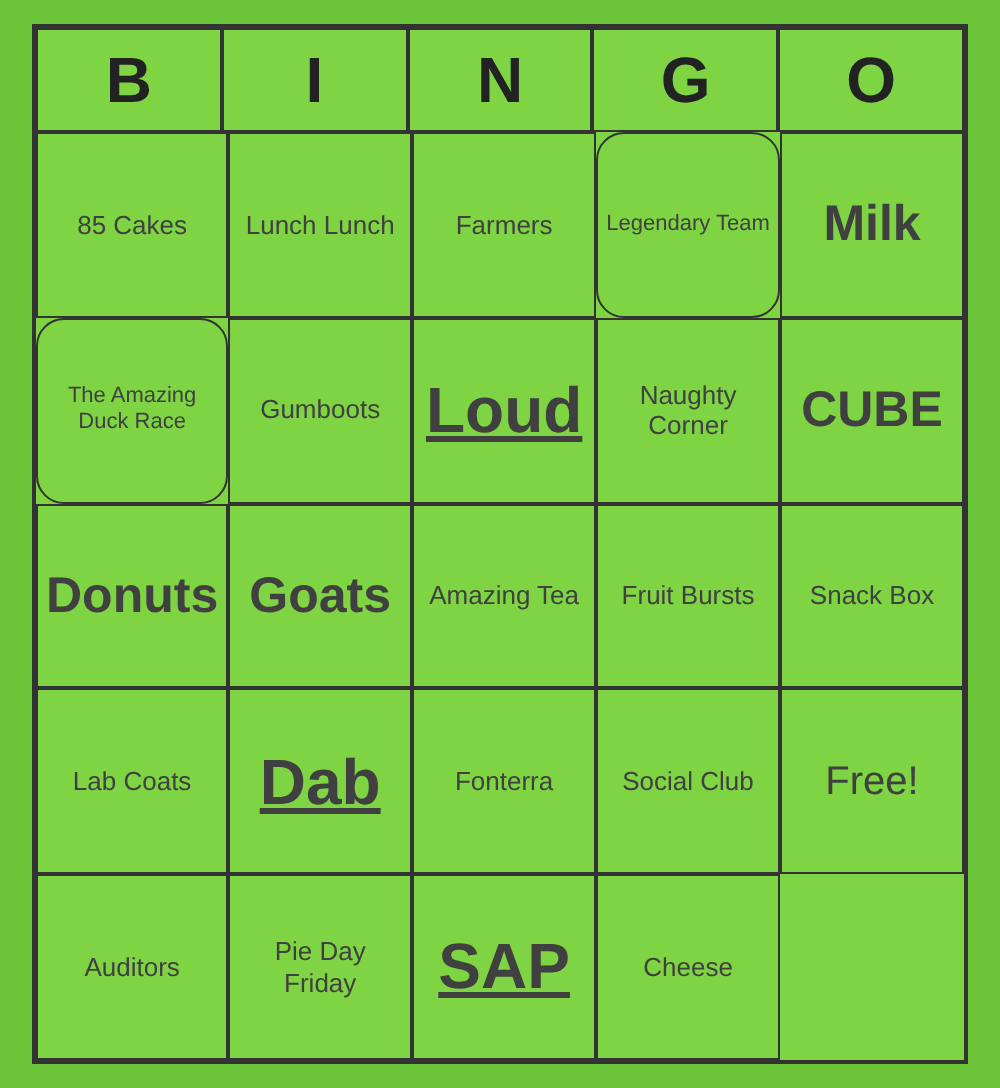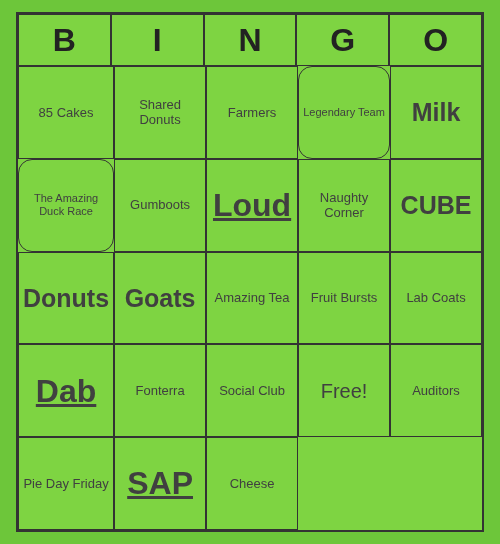--- a/index.html
+++ b/index.html
@@ -77,33 +77,34 @@
 <div class="bingo-card">
   <div class="bingo-header">
   <div class="bingo-header-cell">B</div>
       <div class="bingo-header-cell">I</div>
       <div class="bingo-header-cell">N</div>
       <div class="bingo-header-cell">G</div>
       <div class="bingo-header-cell">O</div>
     </div>
   <div class="bingo-grid">
   <div class="bingo-cell">85 Cakes</div>
-      <div class="bingo-cell">Shared Donuts</div>
+      <div class="bingo-cell">Lunch Lunch</div>
       <div class="bingo-cell">Farmers</div>
       <div class="bingo-cell small">Legendary Team</div>
       <div class="bingo-cell large">Milk</div>
       <div class="bingo-cell small">The Amazing Duck Race</div>
       <div class="bingo-cell">Gumboots</div>
       <div class="bingo-cell xlarge">Loud</div>
       <div class="bingo-cell">Naughty Corner</div>
       <div class="bingo-cell large">CUBE</div>
       <div class="bingo-cell large">Donuts</div>
       <div class="bingo-cell large">Goats</div>
       <div class="bingo-cell">Amazing Tea</div>
       <div class="bingo-cell">Fruit Bursts</div>
+      <div class="bingo-cell">Snack Box</div>
       <div class="bingo-cell">Lab Coats</div>
       <div class="bingo-cell xlarge">Dab</div>
       <div class="bingo-cell">Fonterra</div>
       <div class="bingo-cell">Social Club</div>
       <div class="bingo-cell free">Free!</div>
       <div class="bingo-cell">Auditors</div>
       <div class="bingo-cell">Pie Day Friday</div>
       <div class="bingo-cell xlarge">SAP</div>
       <div class="bingo-cell">Cheese</div>
     </div>

